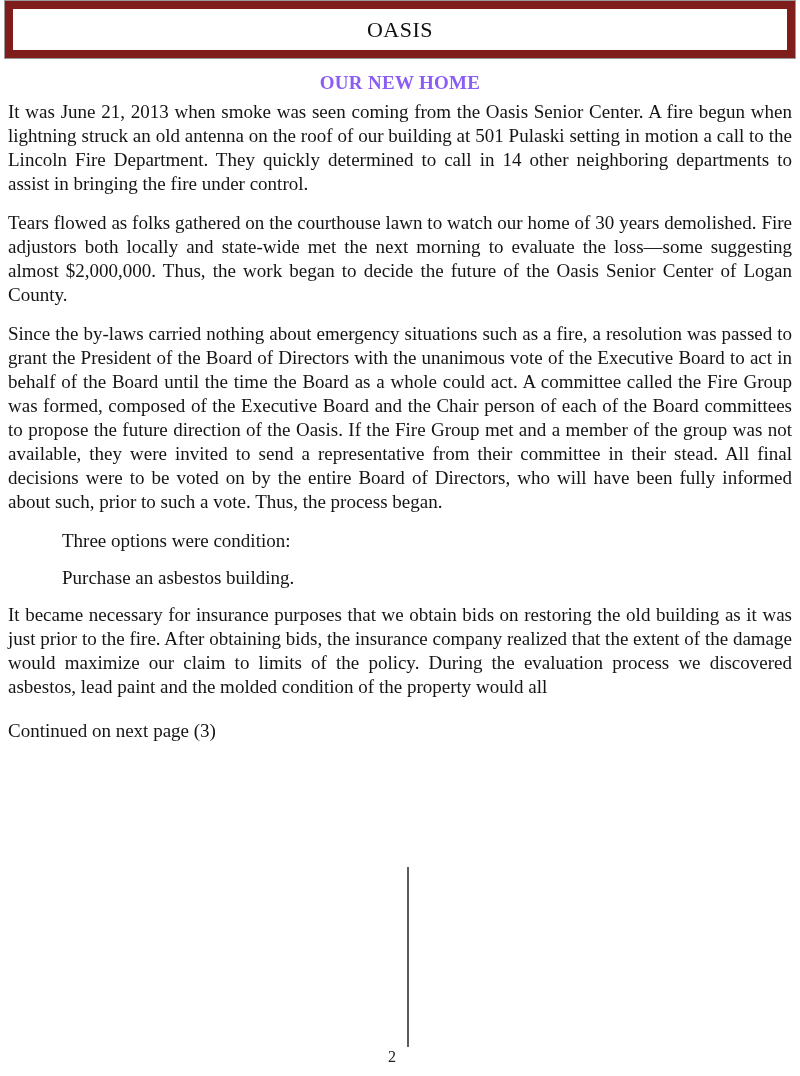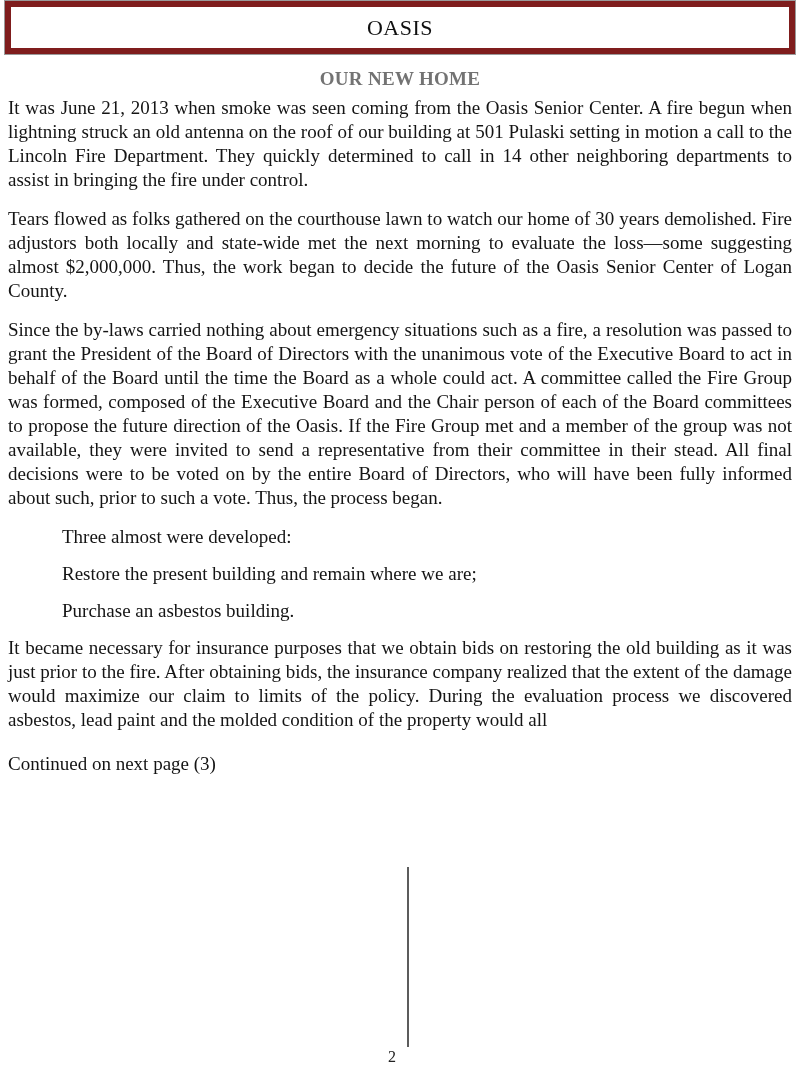--- a/index.html
+++ b/index.html
@@ -11,38 +11,38 @@
     width: 800px;
     height: 1076px;
     position: relative;
     font-family: "Liberation Serif", "DejaVu Serif", serif;
     color: #141414;
     overflow: hidden;
   }
   .masthead-box {
     margin: 1px 5px 0 5px;
     height: 41px;
-    border: 6px solid #7f1d1d;
+    border: 8px solid #7f1d1d;
     outline: 1px solid #9a9a9a;
     display: flex;
     align-items: center;
     justify-content: center;
   }
   .masthead-title {
     font-size: 22px;
     letter-spacing: 0.5px;
     color: #101010;
   }
   .article-heading {
     margin: 14px 0 6px 0;
     text-align: center;
     font-size: 19px;
     font-weight: bold;
     letter-spacing: 0.3px;
-    color: #737373;
+    color: #8b5cf6;
   }
   .content {
     margin: 0 8px;
     font-size: 19px;
     line-height: 24px;
   }
   .para {
     margin: 0 0 15px 0;
     text-align: justify;
     text-justify: inter-word;
@@ -83,23 +83,22 @@
 
 <h1 class="article-heading">OUR NEW HOME</h1>
 
 <div class="content">
   <p class="para">It was June 21, 2013 when smoke was seen coming from the Oasis Senior Center.  A fire begun when lightning struck an old antenna on the roof of our building at 501 Pulaski setting in motion a call to the Lincoln Fire Department.  They quickly determined to call in 14 other neighboring departments to assist in bringing the fire under control.</p>
 
   <p class="para">Tears flowed as folks gathered on the courthouse lawn to watch our home of  30 years demolished.  Fire adjustors both locally and state-wide met the next morning to evaluate the loss—some suggesting almost $2,000,000.  Thus, the work began to decide the future of the Oasis Senior Center of Logan County.</p>
 
   <p class="para">Since the by-laws carried nothing about emergency situations such as a fire, a resolution was passed to grant the President of the Board of Directors with the unanimous vote of the Executive Board to act in behalf of the Board until the time the Board as a whole could act.   A committee called the Fire Group was formed, composed of the Executive Board and the Chair person of each of the Board committees to propose the future direction of the Oasis. If the Fire Group met and a member of the group was not available, they were invited to send a representative from their committee in their stead.  All final decisions were to be voted on by the entire Board of Directors, who will have been fully informed about such, prior to such a vote. Thus, the process began.</p>
 
-  <p class="option-line">Three almost were developed:</p>
+  <p class="option-line">Three options were condition:</p>
 
-  <p class="option-line">Restore the present building and remain where we are;</p>
 
 
   <p class="option-line">Purchase an asbestos building.</p>
 
   <p class="para">It became necessary for insurance purposes that we obtain bids on restoring the old building as it was just prior to the fire.  After obtaining bids, the insurance company realized that the extent of the damage would maximize our claim to limits of the policy. During the evaluation process we discovered asbestos, lead paint and the molded condition of the property would all</p>
 
   <p class="continued-note">Continued on next page (3)</p>
 </div>
 
 <div class="column-divider"></div>

